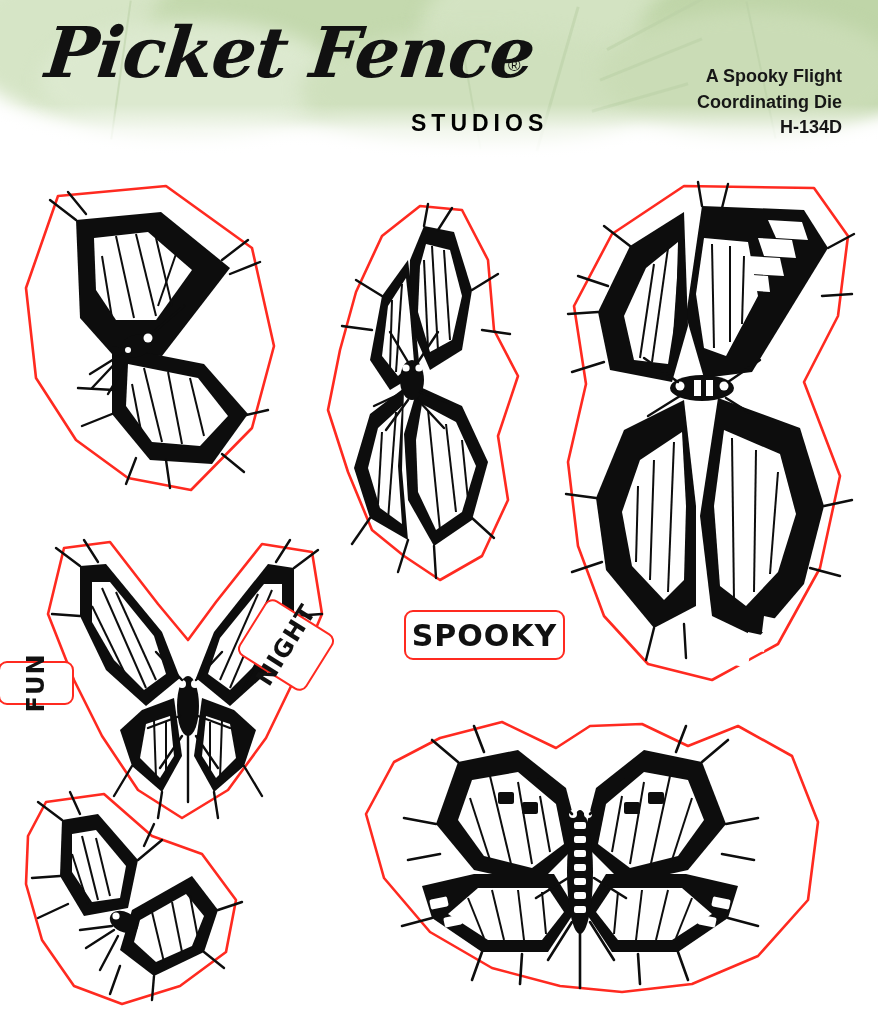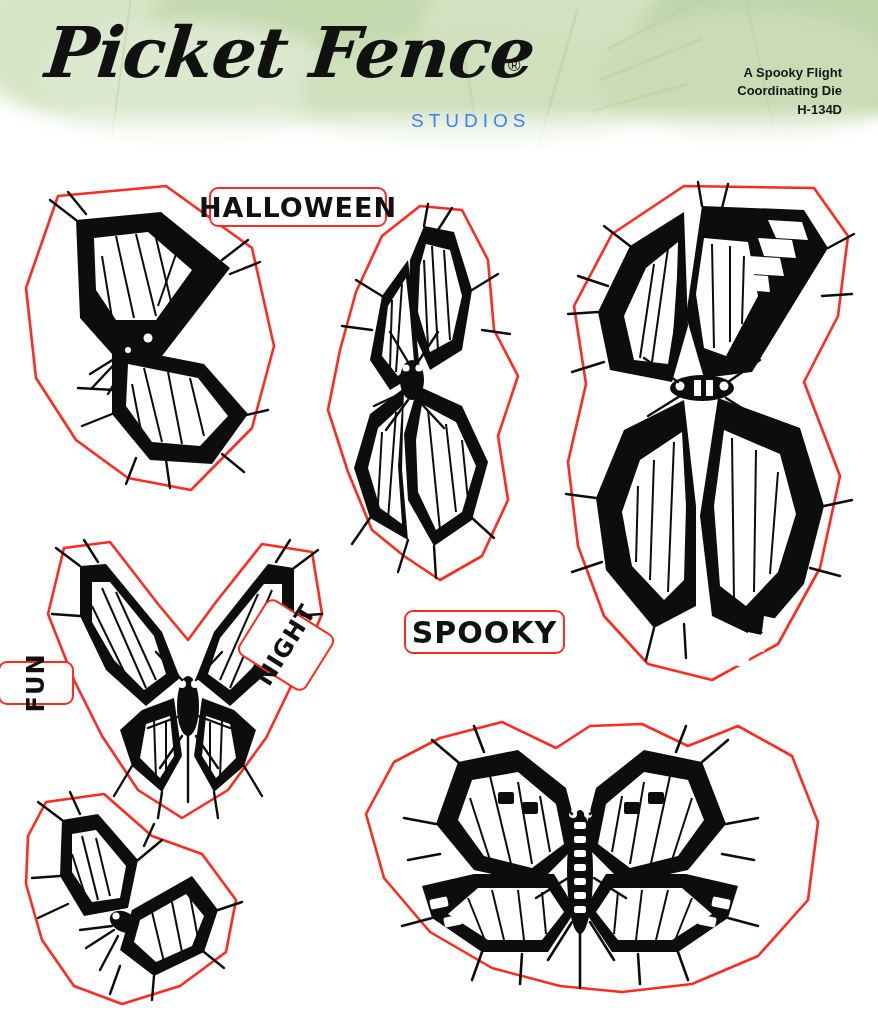--- a/index.html
+++ b/index.html
@@ -69,34 +69,34 @@
     left: 462px;
     top: 38px;
     font-size: 17px;
     color: #111111;
     font-family: "Liberation Sans", sans-serif;
   }
   #logo-studios {
     position: absolute;
     left: 365px;
     top: 92px;
-    font-size: 19px;
+    font-size: 23px;
     letter-spacing: 5px;
-    color: #3b82f6;
-    font-weight: normal;
+    color: #000000;
+    font-weight: bold;
     font-family: "Liberation Sans", sans-serif;
   }
 
   
   #product-info {
     position: absolute;
     right: 36px;
     top: 64px;
     text-align: right;
-    font-size: 13px;
+    font-size: 18px;
     font-weight: bold;
     color: #161616;
     line-height: 1.42;
     font-family: "Liberation Sans", sans-serif;
   }
 
   
   #sheet {
     position: absolute;
     left: 0; top: 150px;
@@ -135,21 +135,21 @@
     transform: rotate(-58deg);
   }
   #word-night span { font-size: 24px; transform: rotate(0deg); }
 
   #word-fun {
     left: 14px; top: 495px; width: 44px; height: 76px;
     transform: rotate(-90deg);
   }
   #word-fun span { font-size: 24px; }
 
-  #word-spooky { left: 404px; top: 460px; width: 161px; height: 44px; }
+  #word-spooky { left: 404px; top: 460px; width: 161px; height: 50px; }
   #word-spooky span { font-size: 30px; }
 
   
   #credit {
     position: absolute;
     left: 160px;
     top: 694px;
     font-family: "DejaVu Sans Mono", monospace;
     font-size: 14.5px;
     color: #131313;
@@ -564,23 +564,20 @@
           <path d="M160 250 L150 278"></path>
             <path d="M200 252 L198 282"></path>
           <path d="M356 250 L366 278"></path>
             <path d="M316 252 L318 282"></path>
           <path d="M110 216 L80 224"></path>
             <path d="M406 216 L436 224"></path>
         </g>
       </svg>
     </div>
 
-    <div id="word-halloween" class="word-die">
-      <span>HALLOWEEN</span>
-    </div>
 
     <div id="word-night" class="word-die">
       <span>NIGHT</span>
     </div>
 
     <div id="word-fun" class="word-die">
       <span>FUN</span>
     </div>
 
     <div id="word-spooky" class="word-die">

